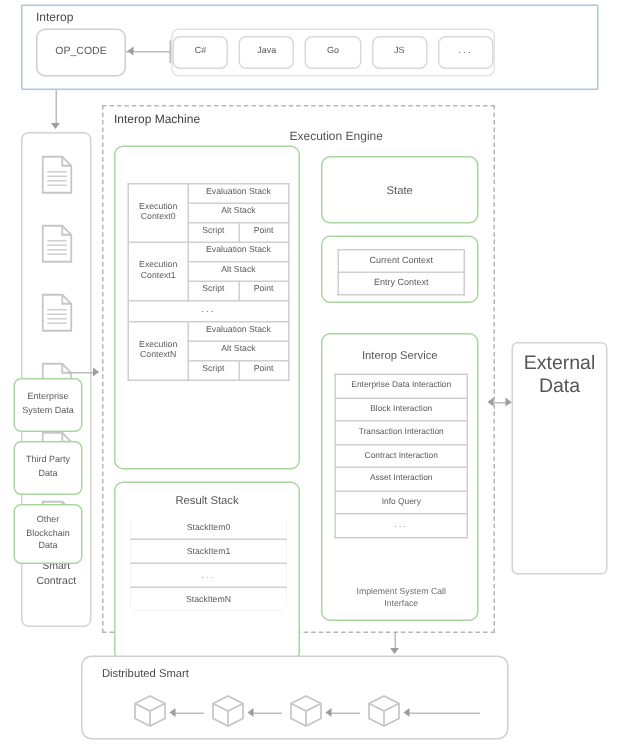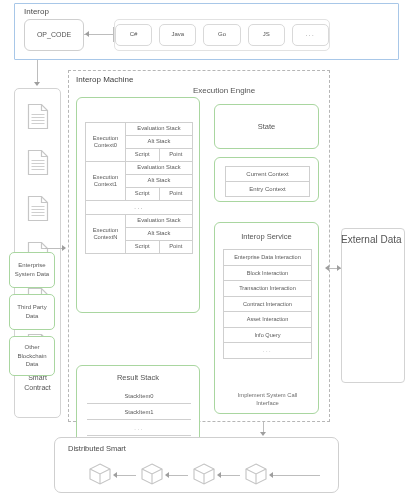--- a/index.html
+++ b/index.html
@@ -47,40 +47,40 @@
 
   #invocation-stack{left:76px;top:97px;width:124px;height:216px;}
   #invocation-title{margin-top:8px;}
   #inv-table{position:absolute;left:8px;top:24px;width:108px;border:1px solid #cfcfcf;border-collapse:collapse;background:#fff;}
   #inv-table td{border:1px solid #cfcfcf;font-size:5.8px;color:#5a5a5a;text-align:center;padding:0;line-height:1.25;}
   td.ctx{width:40px;}
   td.full{height:12px;}
   td.half{width:34px;height:12px;}
   td.dots{height:13px;letter-spacing:1.6px;color:#9a9a9a;}
 
-  #result-stack{left:76px;top:321px;width:124px;height:120px;margin-top:44px;}
+  #result-stack{left:76px;top:321px;width:124px;height:120px;}
   #res-table{position:absolute;left:9px;top:21px;width:106px;border:1px solid #cfcfcf;border-collapse:collapse;border-radius:4px;overflow:hidden;background:#fff;}
   #res-table td{border:1px solid #cfcfcf;font-size:5.8px;color:#5a5a5a;text-align:center;height:15px;padding:0;}
   #res-table td.dots{letter-spacing:1.6px;color:#9a9a9a;}
 
   #state-card{left:214px;top:104px;width:105px;height:45px;}
   #ctx-card{left:214px;top:157px;width:105px;height:45px;}
   #ctx-table{position:absolute;left:10px;top:8px;width:85px;border:1px solid #cfcfcf;border-collapse:collapse;background:#fff;}
   #ctx-table td{border:1px solid #cfcfcf;font-size:6px;color:#5a5a5a;text-align:center;height:14px;padding:0;}
 
   #interop{left:214px;top:222px;width:105px;height:192px;}
   #interop-title{margin-top:9px;}
   #interop-table{position:absolute;left:8px;top:26px;width:89px;border:1px solid #cfcfcf;border-collapse:collapse;background:#fff;}
   #interop-table td{border:1px solid #cfcfcf;font-size:5.6px;color:#5a5a5a;text-align:center;height:14.5px;padding:0;}
   #interop-table td.dots{letter-spacing:1.6px;color:#9a9a9a;}
   #interop-note{position:absolute;left:8px;bottom:6px;width:89px;font-size:5.8px;color:#6d6d6d;text-align:center;line-height:1.4;}
 
   
   #external{left:341px;top:228px;width:64px;height:155px;border:1px solid #d3d3d3;border-radius:4px;background:#fff;}
-  #external-title{left:341px;top:234px;width:64px;text-align:left;font-size:10px;color:#555;}
+  #external-title{left:341px;top:234px;width:64px;text-align:center;font-size:13px;color:#555;}
   .ext-box{position:absolute;left:9px;width:46px;border:1px solid #a9d6a0;border-radius:5px;background:#fff;font-size:6px;color:#5a5a5a;line-height:1.45;}
 
   
   #ledger{left:54px;top:437px;width:285px;height:56px;border:1px solid #cfcfcf;border-radius:7px;background:#fff;}
   #ledger-title{left:68px;top:444px;font-size:7.5px;color:#4a4a4a;}
 </style>
 </head>
 <body>
 
 <div class="abs" id="compiler"></div>

